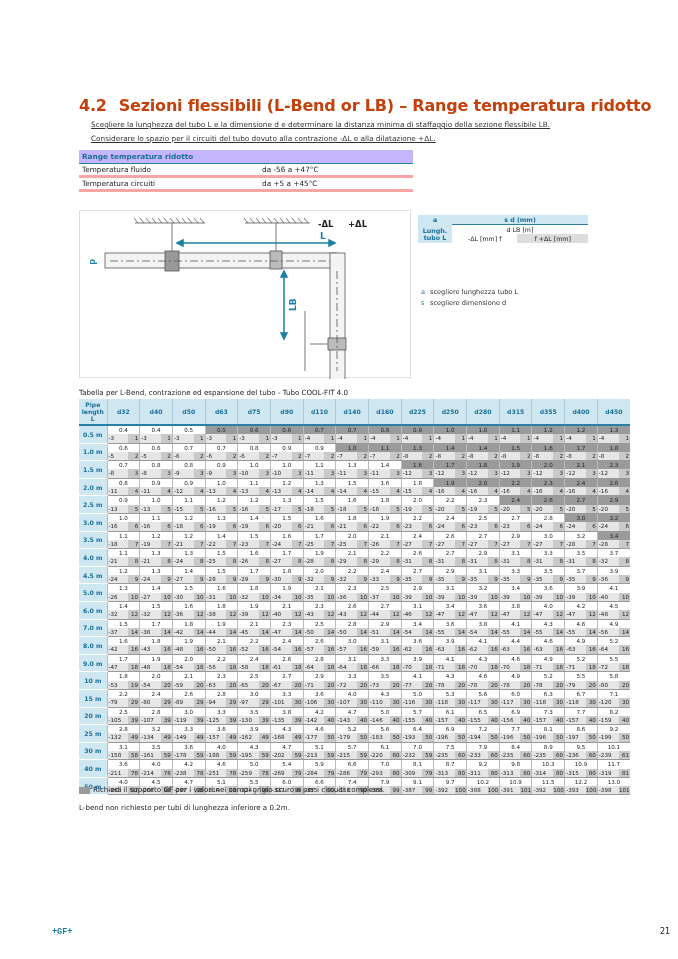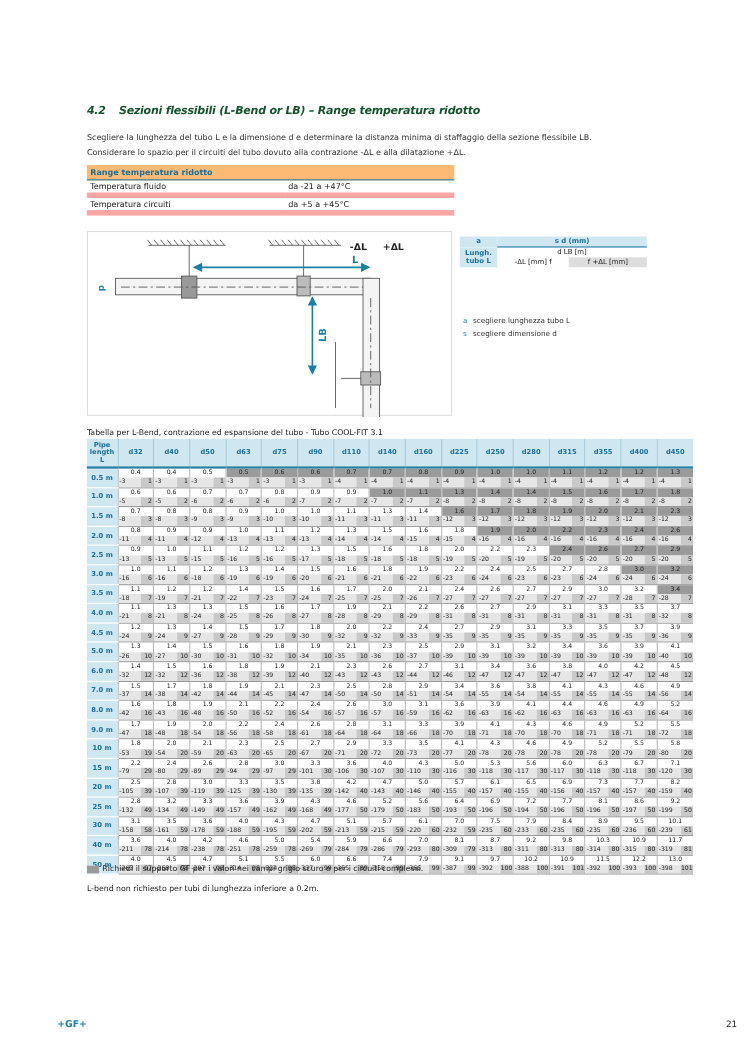--- a/index.html
+++ b/index.html
@@ -1,22 +1,22 @@
 <!DOCTYPE html>
 <html><head>
 <meta charset="utf-8">
 <style>
   * { box-sizing: border-box; margin: 0; padding: 0; }
   body { width: 678px; height: 959px; background: #fff; font-family: "DejaVu Sans", sans-serif; color: #222; position: relative; overflow: hidden; }
-  .title { position: absolute; left: 79px; top: 96px; font-size: 10px; font-weight: bold; color: #14532d; letter-spacing: -0.2px; font-style: italic; }
+  .title { position: absolute; left: 79px; top: 96px; font-size: 16px; font-weight: bold; color: #c2410c; letter-spacing: -0.2px; }
   .title .num { margin-right: 12px; }
-  .intro { position: absolute; left: 79px; top: 118px; font-size: 7.3px; line-height: 14px; color: #333; width: 540px; }
+  .intro { position: absolute; left: 91px; top: 118px; font-size: 7.3px; line-height: 14px; color: #333; width: 540px; text-decoration: underline; }
   .rtable { position: absolute; left: 79px; top: 150px; width: 334px; font-size: 7.3px; border-collapse: collapse; }
-  .rtable th { background: #fdba74; color: #1b6f99; text-align: left; padding: 2px 3px; border-bottom: 1px solid #2a7fa5; font-weight: bold; }
-  .rtable td { padding: 1px 3px; border-bottom: 5px solid #fca5a5; height: 11px; }
+  .rtable th { background: #c4b5fd; color: #1b6f99; text-align: left; padding: 2px 3px; border-bottom: 1px solid #2a7fa5; font-weight: bold; }
+  .rtable td { padding: 1px 3px; border-bottom: 3px solid #fca5a5; height: 11px; }
   .figure { position: absolute; left: 79px; top: 210px; width: 332px; height: 168px; border: 1px solid #ddd; }
   .legend-box { position: absolute; left: 418px; top: 215px; width: 170px; font-size: 6.3px; border-collapse: collapse; }
   .legend-box td { padding: 1px 2px; text-align: center; }
   .lg-a { background: #cfe7f1; color: #1b6f99; font-weight: bold; }
   .lg-s { background: #cfe7f1; color: #1b6f99; font-weight: bold; border-bottom: 1px solid #2a7fa5; }
   .lg-g { background: #ddd; }
   .steps { position: absolute; left: 421px; top: 263px; width: 180px; font-size: 6.6px; line-height: 11px; color: #333; margin-top: 24px; }
   .steps .k { color: #1b7fa6; display: inline-block; width: 9px; vertical-align: top; }
   .steps .t { display: inline-block; width: 165px; }
   .tcap { position: absolute; left: 79px; top: 388px; font-size: 7.1px; color: #222; }
@@ -27,42 +27,42 @@
   .dt td.cell { padding: 0; border-left: 1px solid #bbb; vertical-align: top; }
   .dt tr.grp td.cell { border-bottom: 1px solid #999; }
   .c-lb { height: 8.3px; line-height: 8.3px; text-align: center; background: #fff; }
   .c-lb.dark { background: #9a9a9a; }
   .c-dl { height: 8.3px; line-height: 8.3px; display: flex; }
   .c-dl .m { flex: 1; background: #e6e6e6; text-align: left; padding-left: 1px; }
   .c-dl .p { width: 11px; background: #c9c9c9; text-align: right; padding-right: 1px; }
   .note1 { position: absolute; left: 79px; top: 785px; font-size: 7.1px; color: #222; }
   .note1 .sw { display: inline-block; width: 11px; height: 7px; background: #9a9a9a; vertical-align: middle; margin-right: 3px; }
   .note2 { position: absolute; left: 79px; top: 803px; font-size: 7.1px; color: #222; }
-  .logo { position: absolute; left: 52px; top: 927px; font-size: 8.5px; font-weight: bold; color: #1b7fa6; }
+  .logo { position: absolute; left: 52px; top: 927px; font-size: 8.5px; font-weight: bold; color: #1b7fa6; font-family: Liberation Mono, monospace; }
   .pagenum { position: absolute; left: 632px; top: 927px; font-size: 8px; color: #222; margin-left: 28px; }
 </style>
 </head>
 <body>
 
 <div class="title">
   <span class="num">4.2</span><span>Sezioni flessibili (L-Bend or LB) – Range temperatura ridotto</span>
 </div>
 <div class="intro">
   <div>Scegliere la lunghezza del tubo L e la dimensione d e determinare la distanza minima di staffaggio della sezione flessibile LB.</div>
   <div>Considerare lo spazio per il circuiti del tubo dovuto alla contrazione -ΔL e alla dilatazione +ΔL.</div>
 </div>
 
 <table class="rtable">
   <tbody>
       <tr>
         <th colspan="2">Range temperatura ridotto</th>
       </tr>
   <tr>
         <td style="width:180px">Temperatura fluido</td>
-        <td>da -21 a +47°C</td>
+        <td>da -56 a +47°C</td>
       </tr>
   <tr>
         <td>Temperatura circuiti</td>
         <td>da +5 a +45°C</td>
       </tr>
 </tbody>
   </table>
 
 <div class="figure">
   <svg width="332" height="168" viewBox="0 0 332 168">
@@ -114,21 +114,21 @@
     <td class="lg-g"><span>f</span> <span>+ΔL [mm]</span></td>
   </tr>
 </tbody>
   </table>
 
 <div class="steps">
   <div><span class="k">a</span><span class="t">scegliere lunghezza tubo L</span></div>
   <div><span class="k">s</span><span class="t">scegliere dimensione d</span></div>
 </div>
 
-<div class="tcap">Tabella per L-Bend, contrazione ed espansione del tubo - Tubo COOL-FIT 3.1</div>
+<div class="tcap">Tabella per L-Bend, contrazione ed espansione del tubo - Tubo COOL-FIT 4.0</div>
 
 <table class="dt" id="dt">
   <thead>
       <tr id="dt-head">
         <th class="first">Pipe length L</th>
         <th>d32</th>
         <th>d40</th>
         <th>d50</th>
         <th>d63</th>
         <th>d75</th>

